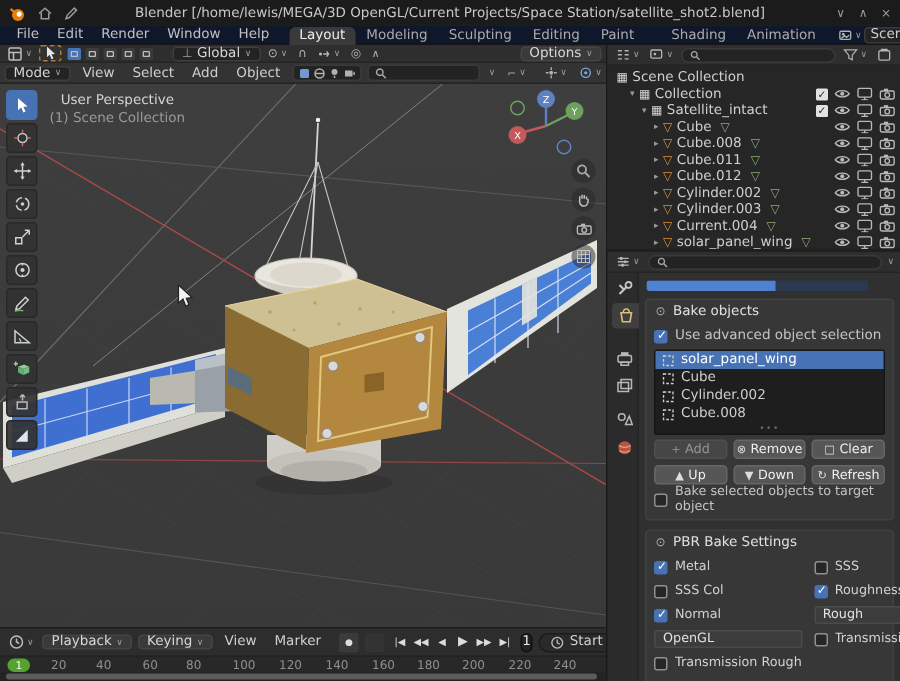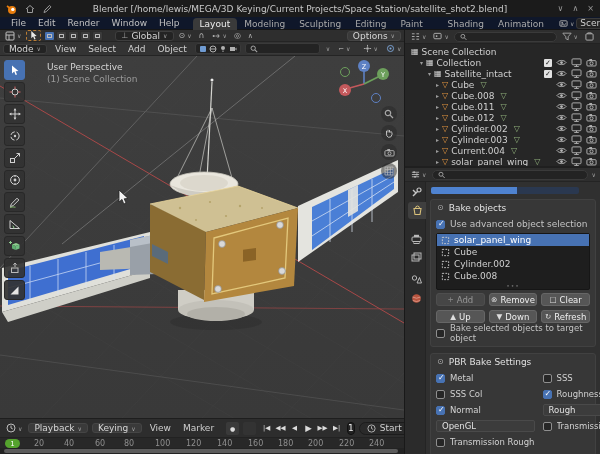--- a/index.html
+++ b/index.html
@@ -49,21 +49,21 @@
   .shadegrp { display:flex; align-items:center; gap:2px; background:#2a2a2a; border:1px solid #3a3a3a; border-radius:3px; height:12px; padding:0 3px; font-size:8px;}
   .shadegrp .sh { width:11px; text-align:center; color:#b9b9b9; }
   .shadegrp .sh.active { background:#456a9c; border-radius:2px; color:#e8f0ff; }
 
   
   .viewport { flex:1; position:relative; background:linear-gradient(#3e3e3e,#393939); overflow:hidden; }
   .scene { position:absolute; inset:0; }
   .vp-toolbar { position:absolute; left:4px; top:4px; display:flex; flex-direction:column; gap:2px; z-index:5;}
   .vpt { width:21px; height:20px; background:rgba(50,50,50,.92); border:1px solid #282828; border-radius:3px; display:flex; align-items:center; justify-content:center; }
   .vpt.active { background:#4772b3; border-color:#4772b3; }
-  .vp-text { position:absolute; left:47px; top:5px; z-index:4; line-height:12px; }
+  .vp-text { position:absolute; left:33px; top:5px; z-index:4; line-height:12px;text-align:center; }
   .vp-text .l1 { color:#d4d4d4; }
   .vp-text .l2 { color:#9a9a9a; }
   .gizmo { position:absolute; right:8px; top:2px; z-index:4; }
   .vp-nav { position:absolute; right:7px; top:50px; display:flex; flex-direction:column; gap:3px; z-index:4; }
   .navb { width:16px; height:16px; border-radius:8px; background:rgba(40,40,40,.5); display:flex; align-items:center; justify-content:center; }
   .cursor { position:absolute; left:118px; top:134px; z-index:6; }
 
   
   .tl-header { height:19px; background:#2d2d2d; border-top:1px solid #1e1e1e; display:flex; align-items:center; gap:4px; padding:0 4px; }
   .trans { display:flex; align-items:center; gap:1px; }
@@ -174,21 +174,21 @@
           <circle cx="6.8" cy="6.4" r="1.7" fill="#fff"></circle>
           <path d="M1,3 L5,6" stroke="#e87d0d" stroke-width="1.6"></path>
         </svg>
       <svg class="ic" width="10" height="10" viewBox="0 0 10 10">
           <path d="M1,5 L5,1.5 L9,5 M2.5,4.5 V8.5 H7.5 V4.5" fill="none" stroke="#9a9a9a"></path>
         </svg>
       <svg class="ic" width="10" height="10" viewBox="0 0 10 10">
           <path d="M2,8.5 L2.8,6.2 L7.5,1.4 L9,2.9 L4.2,7.7 Z" fill="none" stroke="#9a9a9a"></path>
         </svg>
     </div>
-    <div class="ttl">Blender [/home/lewis/MEGA/3D Keying/Current Projects/Space Station/satellite_shot2.blend]</div>
+    <div class="ttl">Blender [/home/lewis/MEGA/3D OpenGL/Current Projects/Space Station/satellite_shot2.blend]</div>
     <div class="winctl">
       <span>∨</span>
       <span>∧</span>
       <span>×</span>
     </div>
   </div>
 
   <div class="topbar">
     <svg class="ic" width="11" height="11" viewBox="0 0 12 12">
         <circle cx="6" cy="7" r="4" fill="#e87d0d"></circle>

